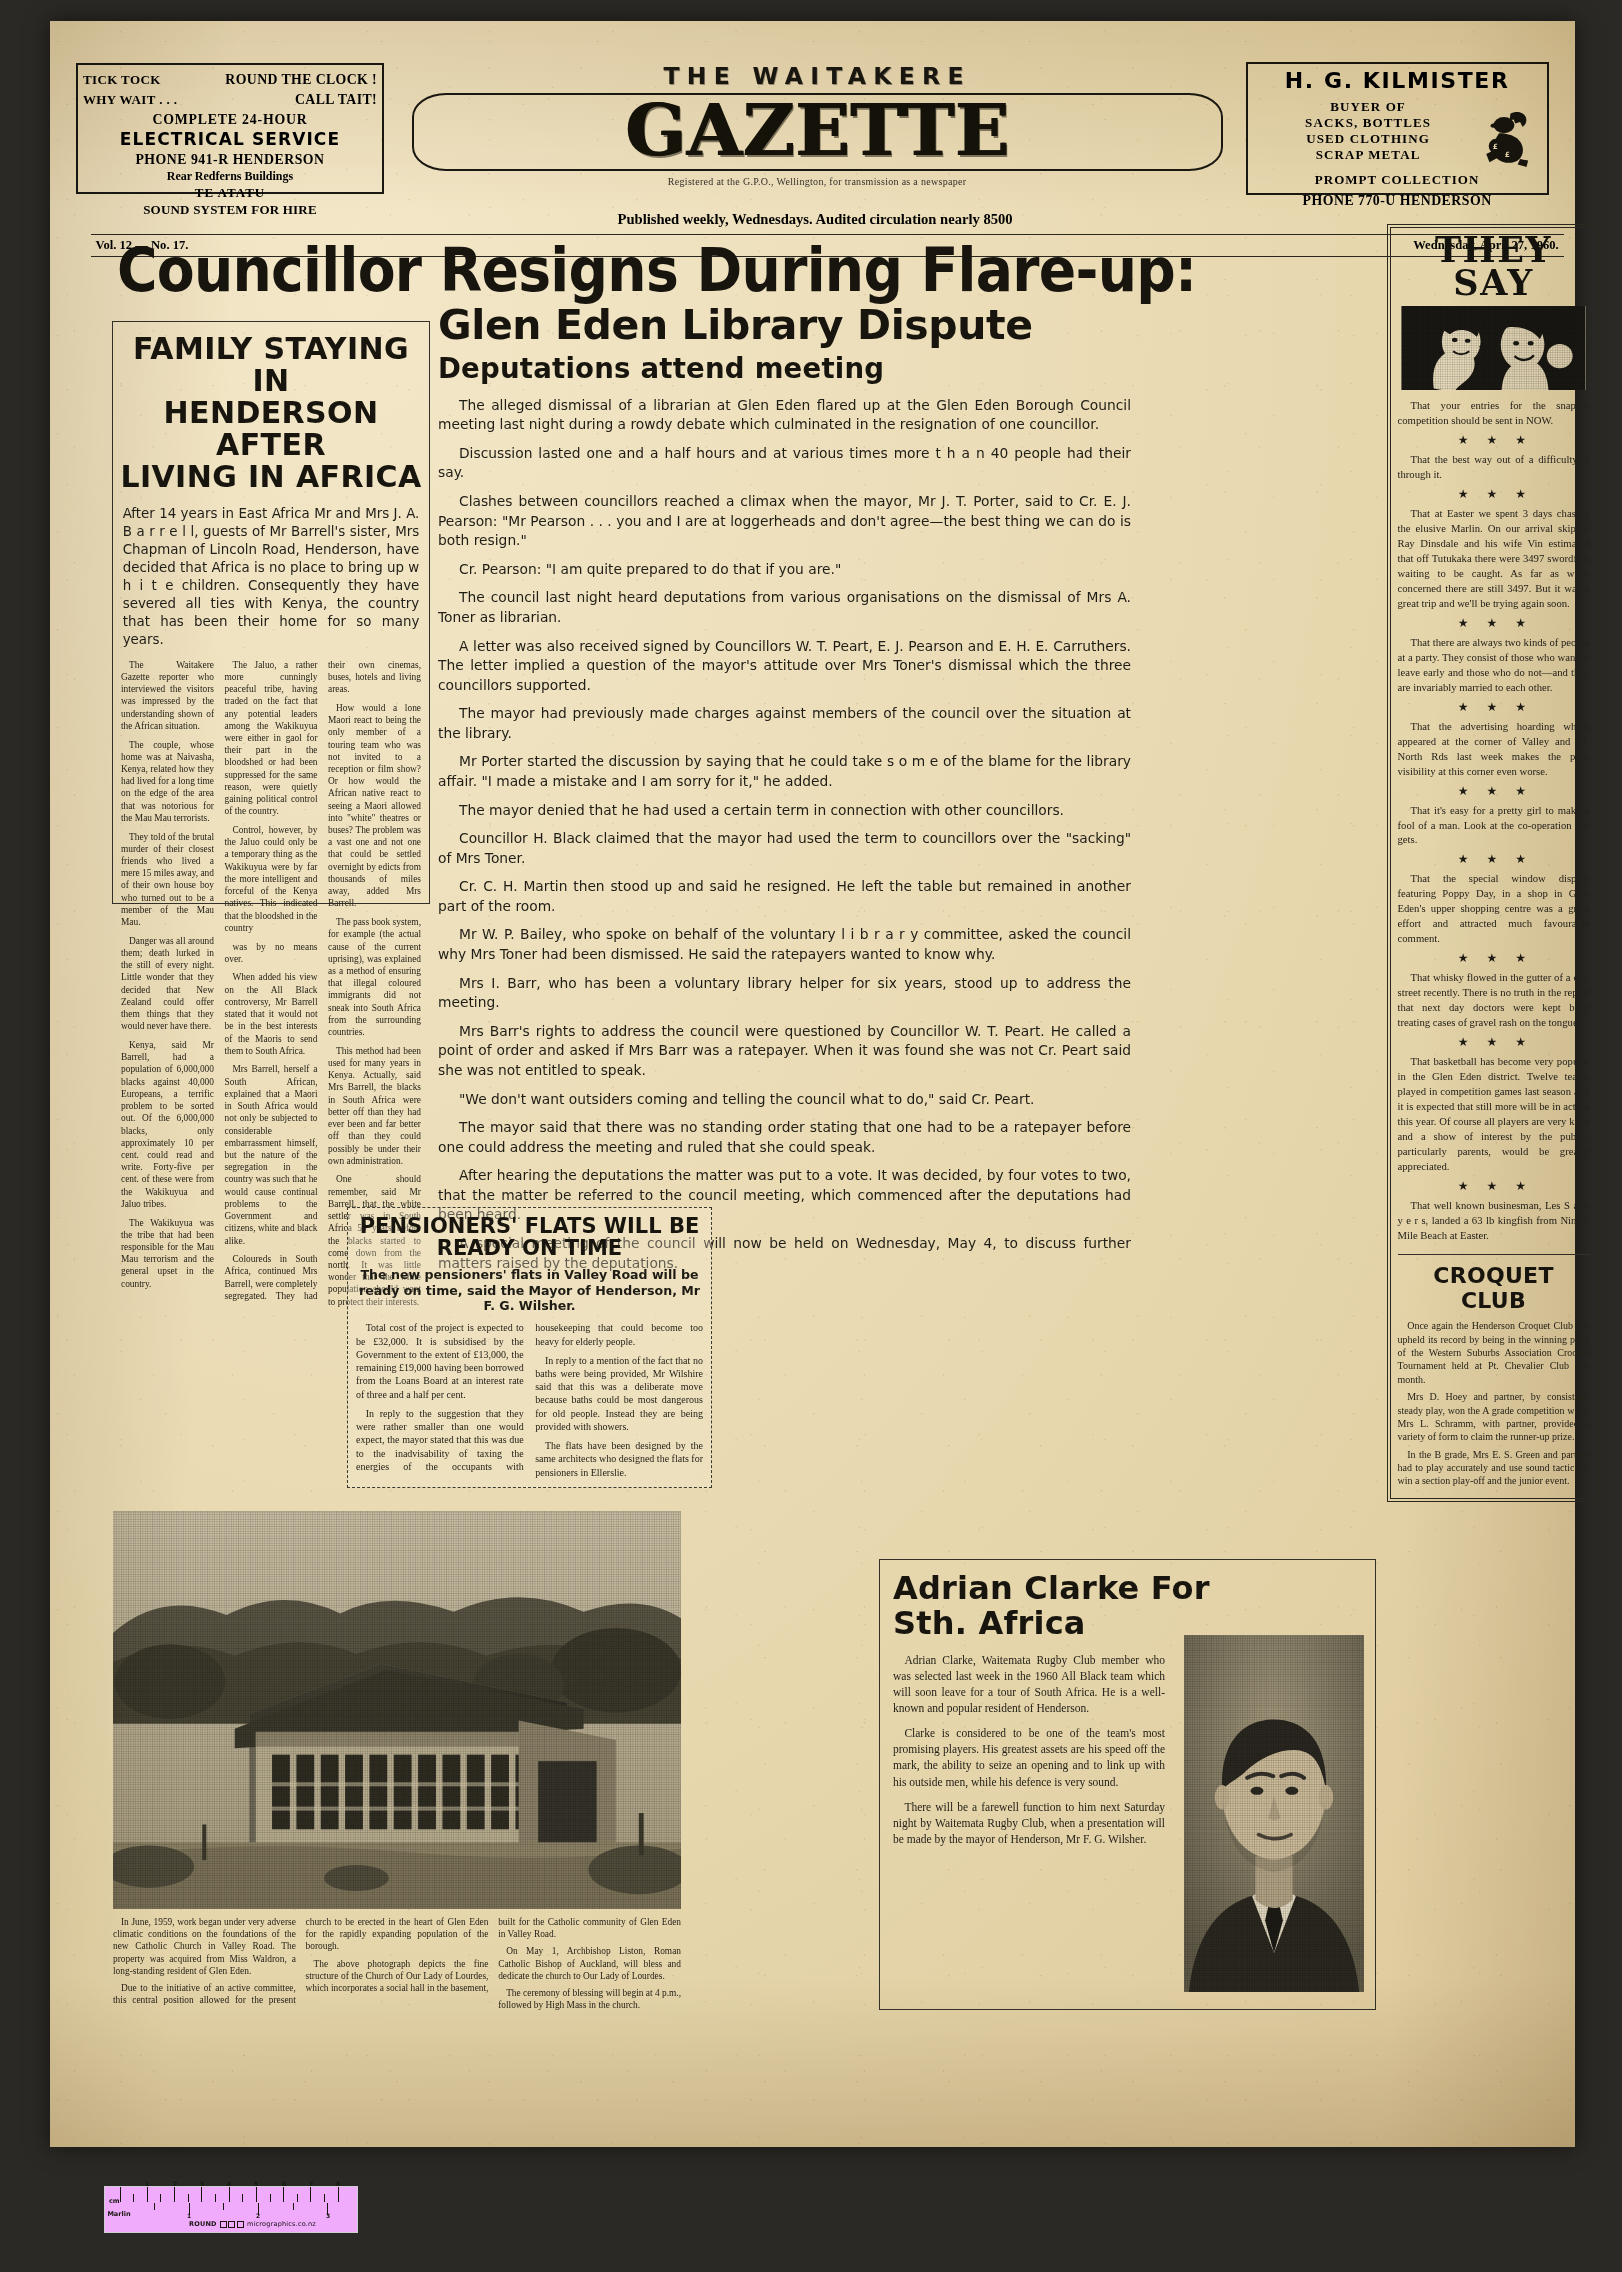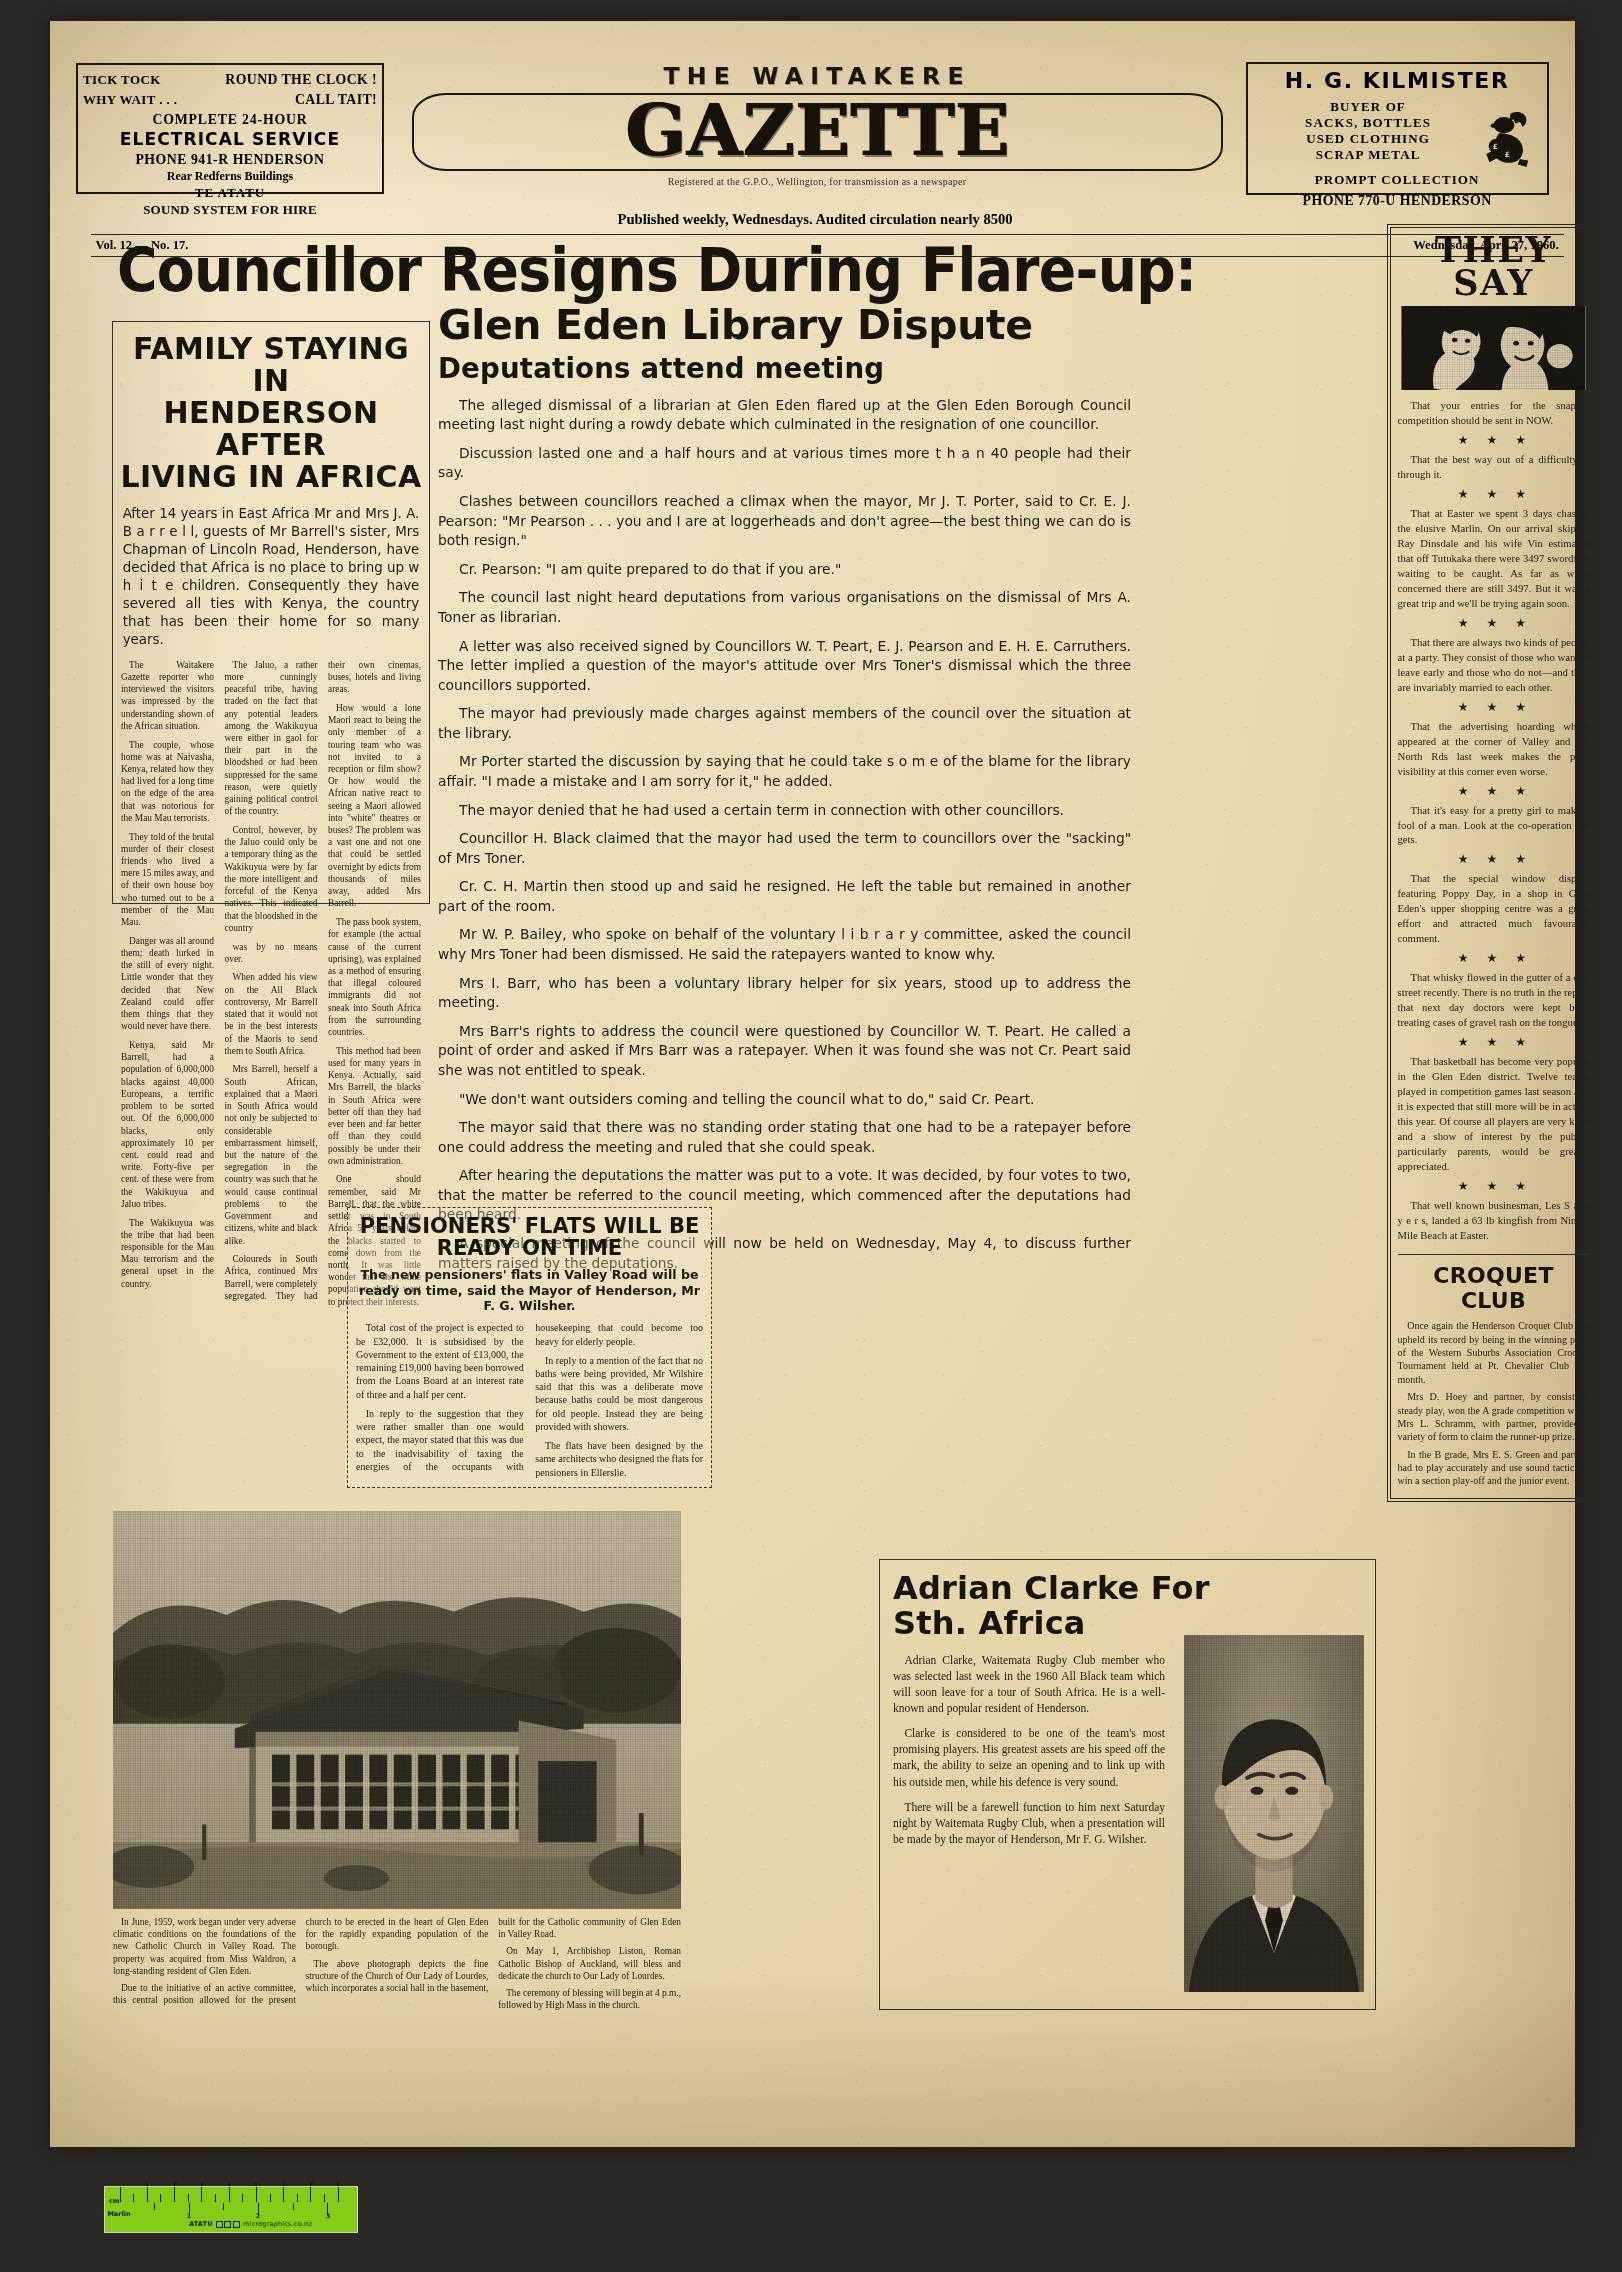--- a/index.html
+++ b/index.html
@@ -128,21 +128,21 @@
   .clarke-box{position:absolute;left:829px;top:1538px;width:497px;height:451px;border:1.6px solid #33302a;box-sizing:border-box;padding:11.4px 13px;}
   .clarke-title{font-family:"DejaVu Sans",sans-serif;font-weight:700;font-size:32px;line-height:1.08;color:#17150e;letter-spacing:0.2px;}
   .clarke-body{font-family:"Liberation Serif",serif;font-size:11.5px;line-height:1.40;text-align:justify;color:#24221a;width:272px;margin-top:11.4px;}
   .clarke-body p{margin:0 0 9px;text-indent:11.4px;}
   .clarke-photo{position:absolute;right:11.4px;top:75px;width:180px;height:357px;background:#6b6557;overflow:hidden;}
   .ht-dots{position:absolute;inset:0;opacity:.35;
     background-image:radial-gradient(circle, rgba(20,18,12,.85) 0 0.7px, transparent 0.9px);
     background-size:2.4px 2.4px;mix-blend-mode:multiply;}
 
   
-  .ruler{position:absolute;left:104px;top:2186px;width:252px;height:45px;background:#84cc16;border:0.8px solid #cfcdd2;}
+  .ruler{position:absolute;left:104px;top:2186px;width:252px;height:45px;background:#f0abfc;border:0.8px solid #cfcdd2;}
   .ruler .rlabel{position:absolute;font-family:"DejaVu Sans",sans-serif;font-size:6.5px;color:#17150e;font-weight:700;}
   .rtick{position:absolute;background:#17150e;width:1.2px;}
   .rnum{position:absolute;font-family:"DejaVu Sans",sans-serif;font-size:6px;color:#17150e;font-weight:700;}
   .nzms{position:absolute;left:84px;top:33px;font-family:"DejaVu Sans",sans-serif;font-size:6.5px;font-weight:700;color:#17150e;letter-spacing:0.2px;}
   .nzms .sq{display:inline-block;width:4.9px;height:4.9px;border:0.8px solid #17150e;margin:0 0.8px;vertical-align:middle;}
   .nzms .dom{font-weight:400;}
 </style>
 </head>
 <body>
 
@@ -468,21 +468,21 @@
         <div class="ht-dots"></div>
       </div>
     </div>
 
   </div>
 
   <div class="ruler">
     <div class="rlabel" style="left:4px;top:9.7px;">cm</div>
     <div class="rlabel" style="left:2.4px;top:23px;">Marlin</div>
     <div class="nzms">
-      <span>ATATU</span>
+      <span>ROUND</span>
       <span class="sq"></span><span class="sq"></span><span class="sq"></span>
       <span class="dom">micrographics.co.nz</span>
     </div>
     <div id="ruler-marks">
         <div class="rtick" style="left: 14.6px; top: 0px; height: 14.6px;"></div>
         <div class="rtick" style="left: 28px; top: 6.5px; height: 8px;"></div>
         <div class="rtick" style="left: 42px; top: 0px; height: 14.6px;"></div>
         <div class="rtick" style="left: 55px; top: 6.5px; height: 8px;"></div>
         <div class="rtick" style="left: 69px; top: 0px; height: 14.6px;"></div>
         <div class="rtick" style="left: 83px; top: 6.5px; height: 8px;"></div>

